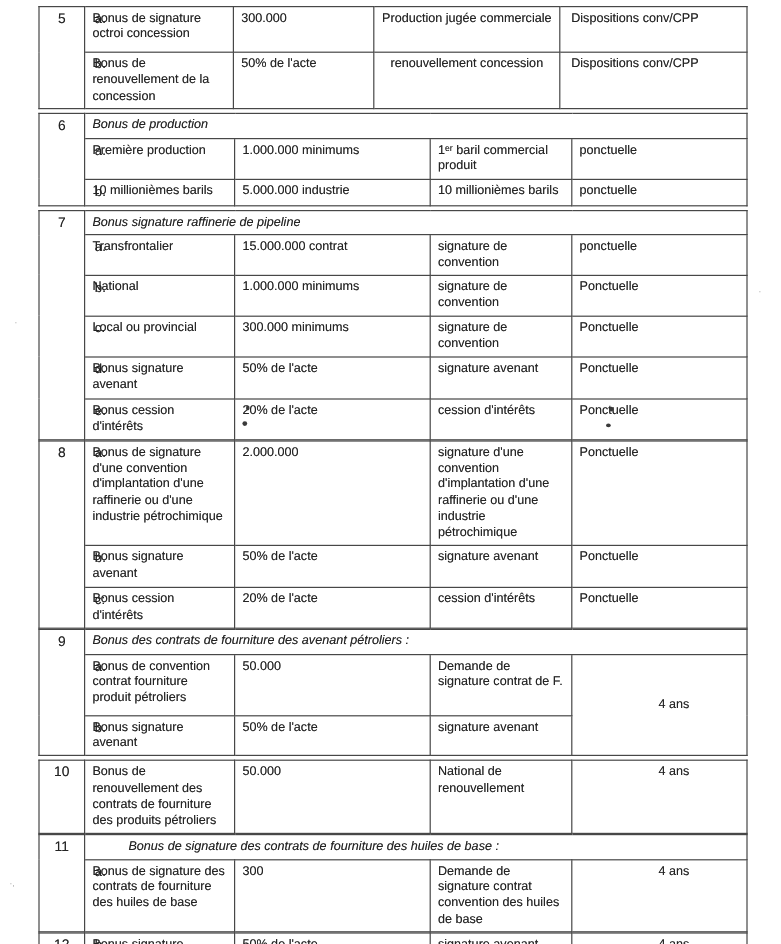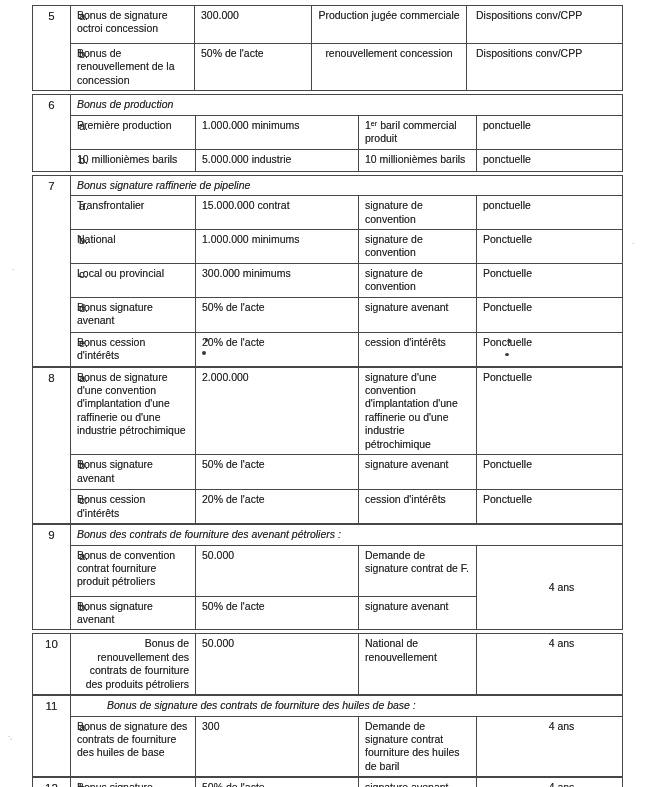--- a/index.html
+++ b/index.html
@@ -35,21 +35,21 @@
     padding-top:3px;
     font-size:11.5px;
   }
   td.hdr{padding:3px 8px;font-style:italic;}
   td.hdr.indent{padding-left:36px;}
   td.lblcell{position:relative;padding:3px 4px 3px 24px;}
   td.lblcell .letter{
     position:absolute;left:8px;top:3px;
     font-size:11px;
   }
-  td.lblcell.center{padding:3px 6px;text-align:right;}
+  td.lblcell.center{padding:3px 6px;text-align:left;}
   td.val{padding-left:9px;}
   td.evt{padding-left:8px;}
   td.evt.centered{text-align:center;padding-left:4px;padding-right:4px;}
   td.per{padding-left:26px;}
   td.per.disp{padding-left:9px;}
   td.per.ans{padding-left:30px;text-align:center;}
   td.per.mid{vertical-align:middle;}
   .smudge{
     position:absolute;border-radius:50%;
     background:#3a3a3a;filter:blur(.4px);
@@ -246,21 +246,21 @@
         <col style="width:146px">
       </colgroup>
     <tbody>
         <tr style="height:19px">
       <td class="num" rowspan="2">11</td>
       <td class="hdr indent" colspan="4">Bonus de signature des contrats de  fourniture des huiles de base :</td>
     </tr>
     <tr style="height:47px">
       <td class="lblcell"><span class="letter">a.</span><span>Bonus de signature des contrats de  fourniture des huiles de base</span></td>
       <td class="val">300</td>
-      <td class="evt">Demande de signature contrat fourniture des huiles de baril</td>
+      <td class="evt">Demande de signature contrat convention des huiles de base</td>
       <td class="per ans">4 ans</td>
     </tr>
   </tbody>
     </table>
 
   <table class="sec">
     <colgroup>
         <col style="width:38px">
         <col style="width:125px">
         <col style="width:163px">

